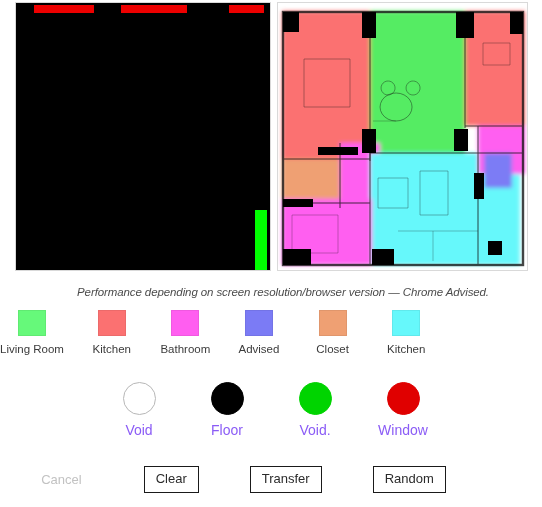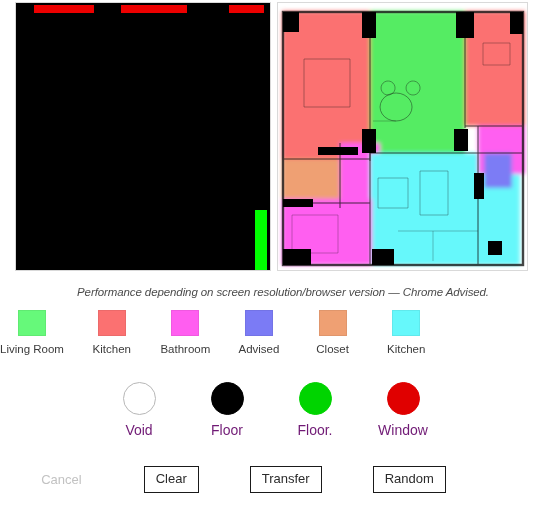--- a/index.html
+++ b/index.html
@@ -132,21 +132,21 @@
   .tool-dot {
     width: 33px;
     height: 33px;
     border-radius: 50%;
     box-sizing: border-box;
   }
 
   .tool-label {
     margin-top: 7px;
     font-size: 14px;
-    color: #701a75;
+    color: #8b5cf6;
   }
 
   
   .actions {
     position: absolute;
     left: 0;
     top: 466px;
     width: 476px;
     display: flex;
     justify-content: center;
@@ -292,21 +292,21 @@
       <div class="tool-item">
         <div class="tool-dot" style="background: rgb(255, 255, 255); border: 1px solid rgb(183, 183, 183);"></div>
         <div class="tool-label">Void</div>
       </div>
       <div class="tool-item">
         <div class="tool-dot" style="background: rgb(0, 0, 0); border: 1px solid rgb(0, 0, 0);"></div>
         <div class="tool-label">Floor</div>
       </div>
       <div class="tool-item">
         <div class="tool-dot" style="background: rgb(0, 212, 0); border: 1px solid rgb(0, 212, 0);"></div>
-        <div class="tool-label">Floor.</div>
+        <div class="tool-label">Void.</div>
       </div>
       <div class="tool-item">
         <div class="tool-dot" style="background: rgb(224, 0, 0); border: 1px solid rgb(224, 0, 0);"></div>
         <div class="tool-label">Window</div>
       </div>
     </div>
 
   <div class="actions">
     <button class="btn-disabled" disabled="">Cancel</button>
     <button class="btn">Clear</button>

